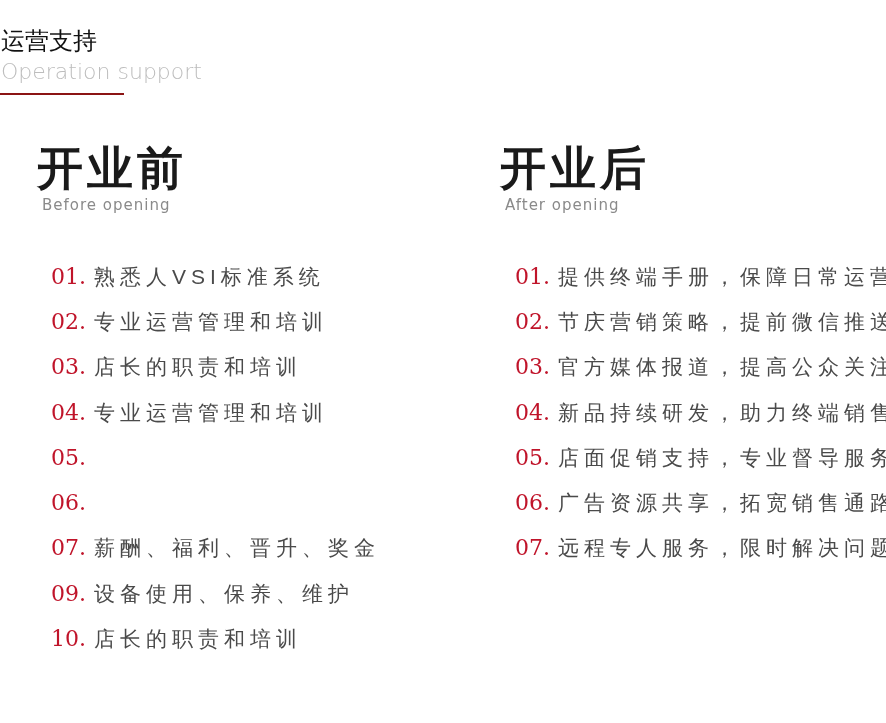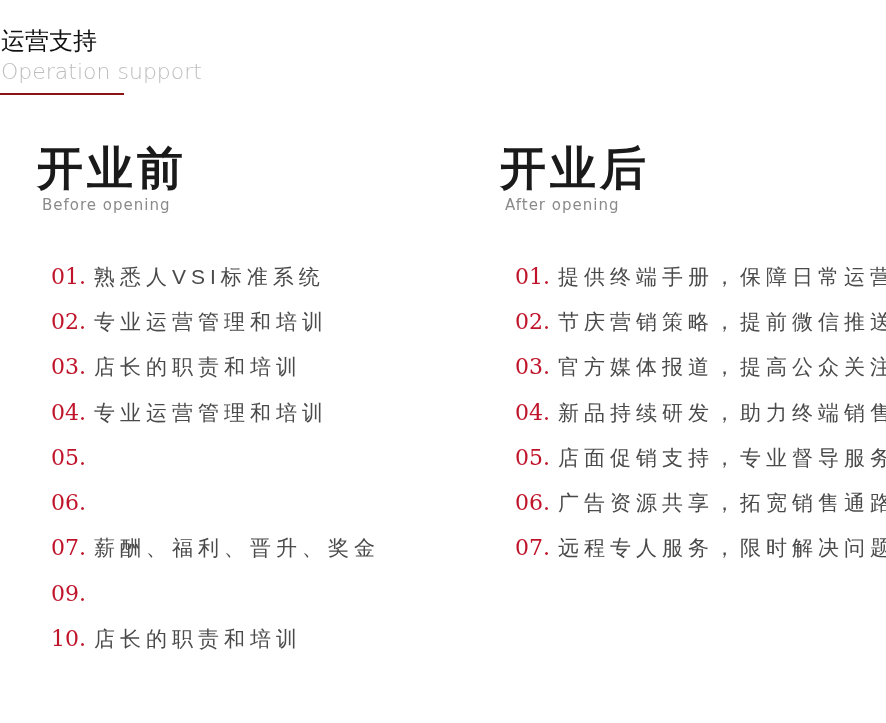--- a/index.html
+++ b/index.html
@@ -78,20 +78,21 @@
       </li>
     <li class="item">
         <span class="num">06.</span>
       </li>
     <li class="item">
         <span class="num">07.</span>
         <span class="txt">薪酬、福利、晋升、奖金</span>
       </li>
     <li class="item">
         <span class="num">09.</span>
+        <span class="txt">设备使用、保养、维护</span>
       </li>
     <li class="item">
         <span class="num">10.</span>
         <span class="txt">店长的职责和培训</span>
       </li>
   </ul>
 </div>
 
 <div class="col right">
   <h2 class="col-title">开业后</h2>

